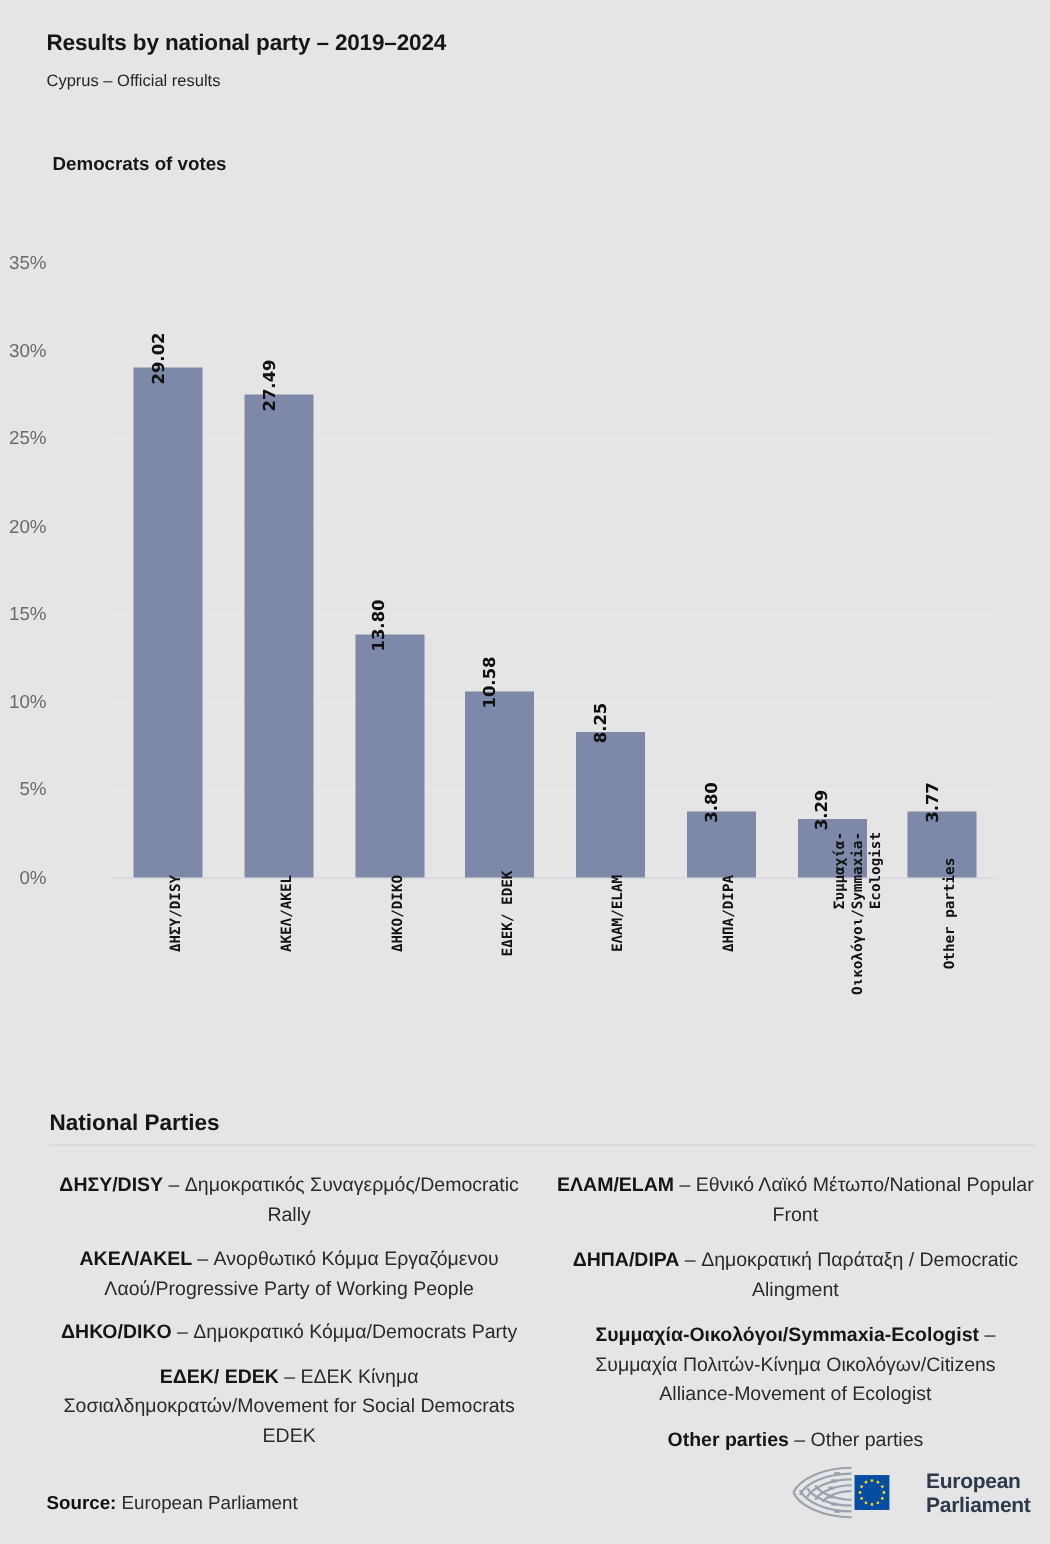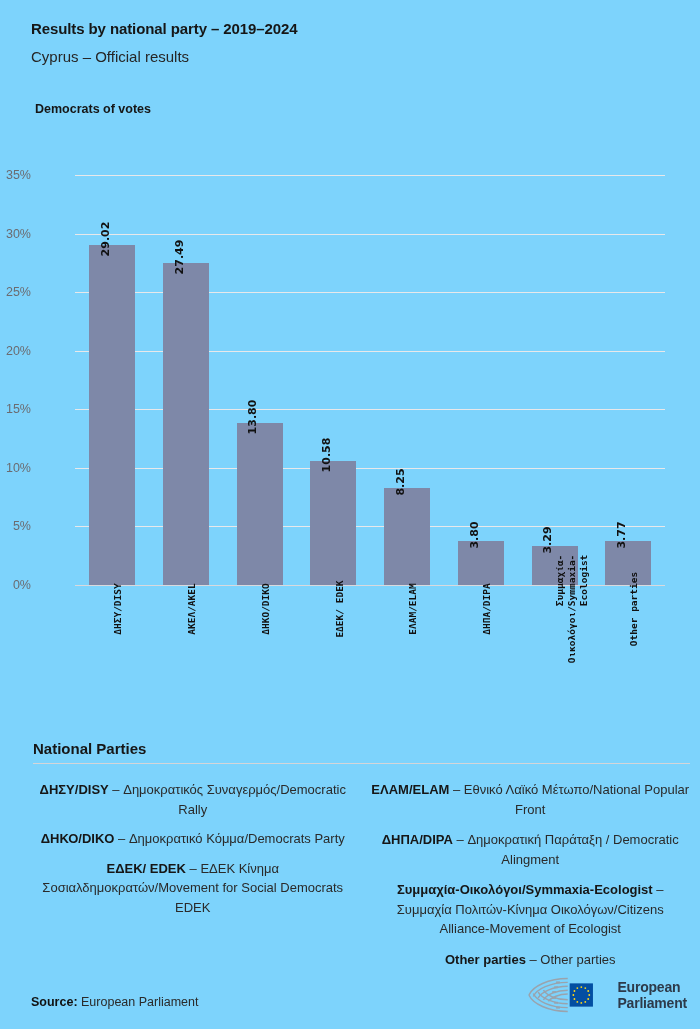--- a/index.html
+++ b/index.html
@@ -4,31 +4,31 @@
 <style>
   * { box-sizing: border-box; }
   html, body {
     margin: 0; padding: 0;
     width: 700px; height: 1029px;
     background: #ffffff;
     font-family: "Liberation Sans", sans-serif;
     color: #1b1b1b;
     overflow: hidden;
   }
-  .page { position: relative; width: 700px; height: 1029px; background:#7dd3fc; }
+  .page { position: relative; width: 700px; height: 1029px; background:#e5e5e5; }
 
   
   .title {
     position: absolute; left: 31px; top: 20px;
     font-size: 15px; font-weight: bold; letter-spacing: -0.1px;
     color: #161616;
   }
   .subtitle {
     position: absolute; left: 31px; top: 48px;
-    font-size: 15px; font-weight: 400; color: #262626;
+    font-size: 11px; font-weight: 400; color: #262626;
   }
   .axis-title {
     position: absolute; left: 35px; top: 102px;
     font-size: 12.5px; font-weight: bold; color: #161616;
   }
 
   
   .chart {
     position: absolute; left: 0px; top: 160px;
     width: 700px; height: 550px;
@@ -235,20 +235,21 @@
           </div>
         </div>
     </div>
   </div>
 
   <div class="legend-head">National Parties</div>
   <div class="legend-rule"></div>
   <div class="legend-cols">
     <div class="legend-col left" id="legend-left">
         <div class="legend-item"><b>ΔΗΣΥ/DISY</b><span> – Δημοκρατικός Συναγερμός/Democratic Rally</span></div>
+        <div class="legend-item"><b>ΑΚΕΛ/AKEL </b><span>– Ανορθωτικό Κόμμα Εργαζόμενου Λαού/Progressive Party of Working People</span></div>
         <div class="legend-item"><b>ΔΗΚΟ/DIKO</b><span> – Δημοκρατικό Κόμμα/Democrats Party</span></div>
         <div class="legend-item"><b>ΕΔΕΚ/ EDEK</b><span> – ΕΔΕΚ Κίνημα Σοσιαλδημοκρατών/Movement for Social Democrats EDEK</span></div>
       </div>
     <div class="legend-col right" id="legend-right">
         <div class="legend-item"><b>ΕΛΑΜ/ELAM</b><span> – Εθνικό Λαϊκό Μέτωπο/National Popular Front</span></div>
         <div class="legend-item"><b>ΔΗΠΑ/DIPA</b><span> – Δημοκρατική Παράταξη / Democratic Alingment</span></div>
         <div class="legend-item"><b>Συμμαχία-Οικολόγοι/Symmaxia-Ecologist</b><span> – Συμμαχία Πολιτών-Κίνημα Οικολόγων/Citizens Alliance-Movement of Ecologist</span></div>
         <div class="legend-item"><b>Other parties</b><span> – Other parties</span></div>
       </div>
   </div>

